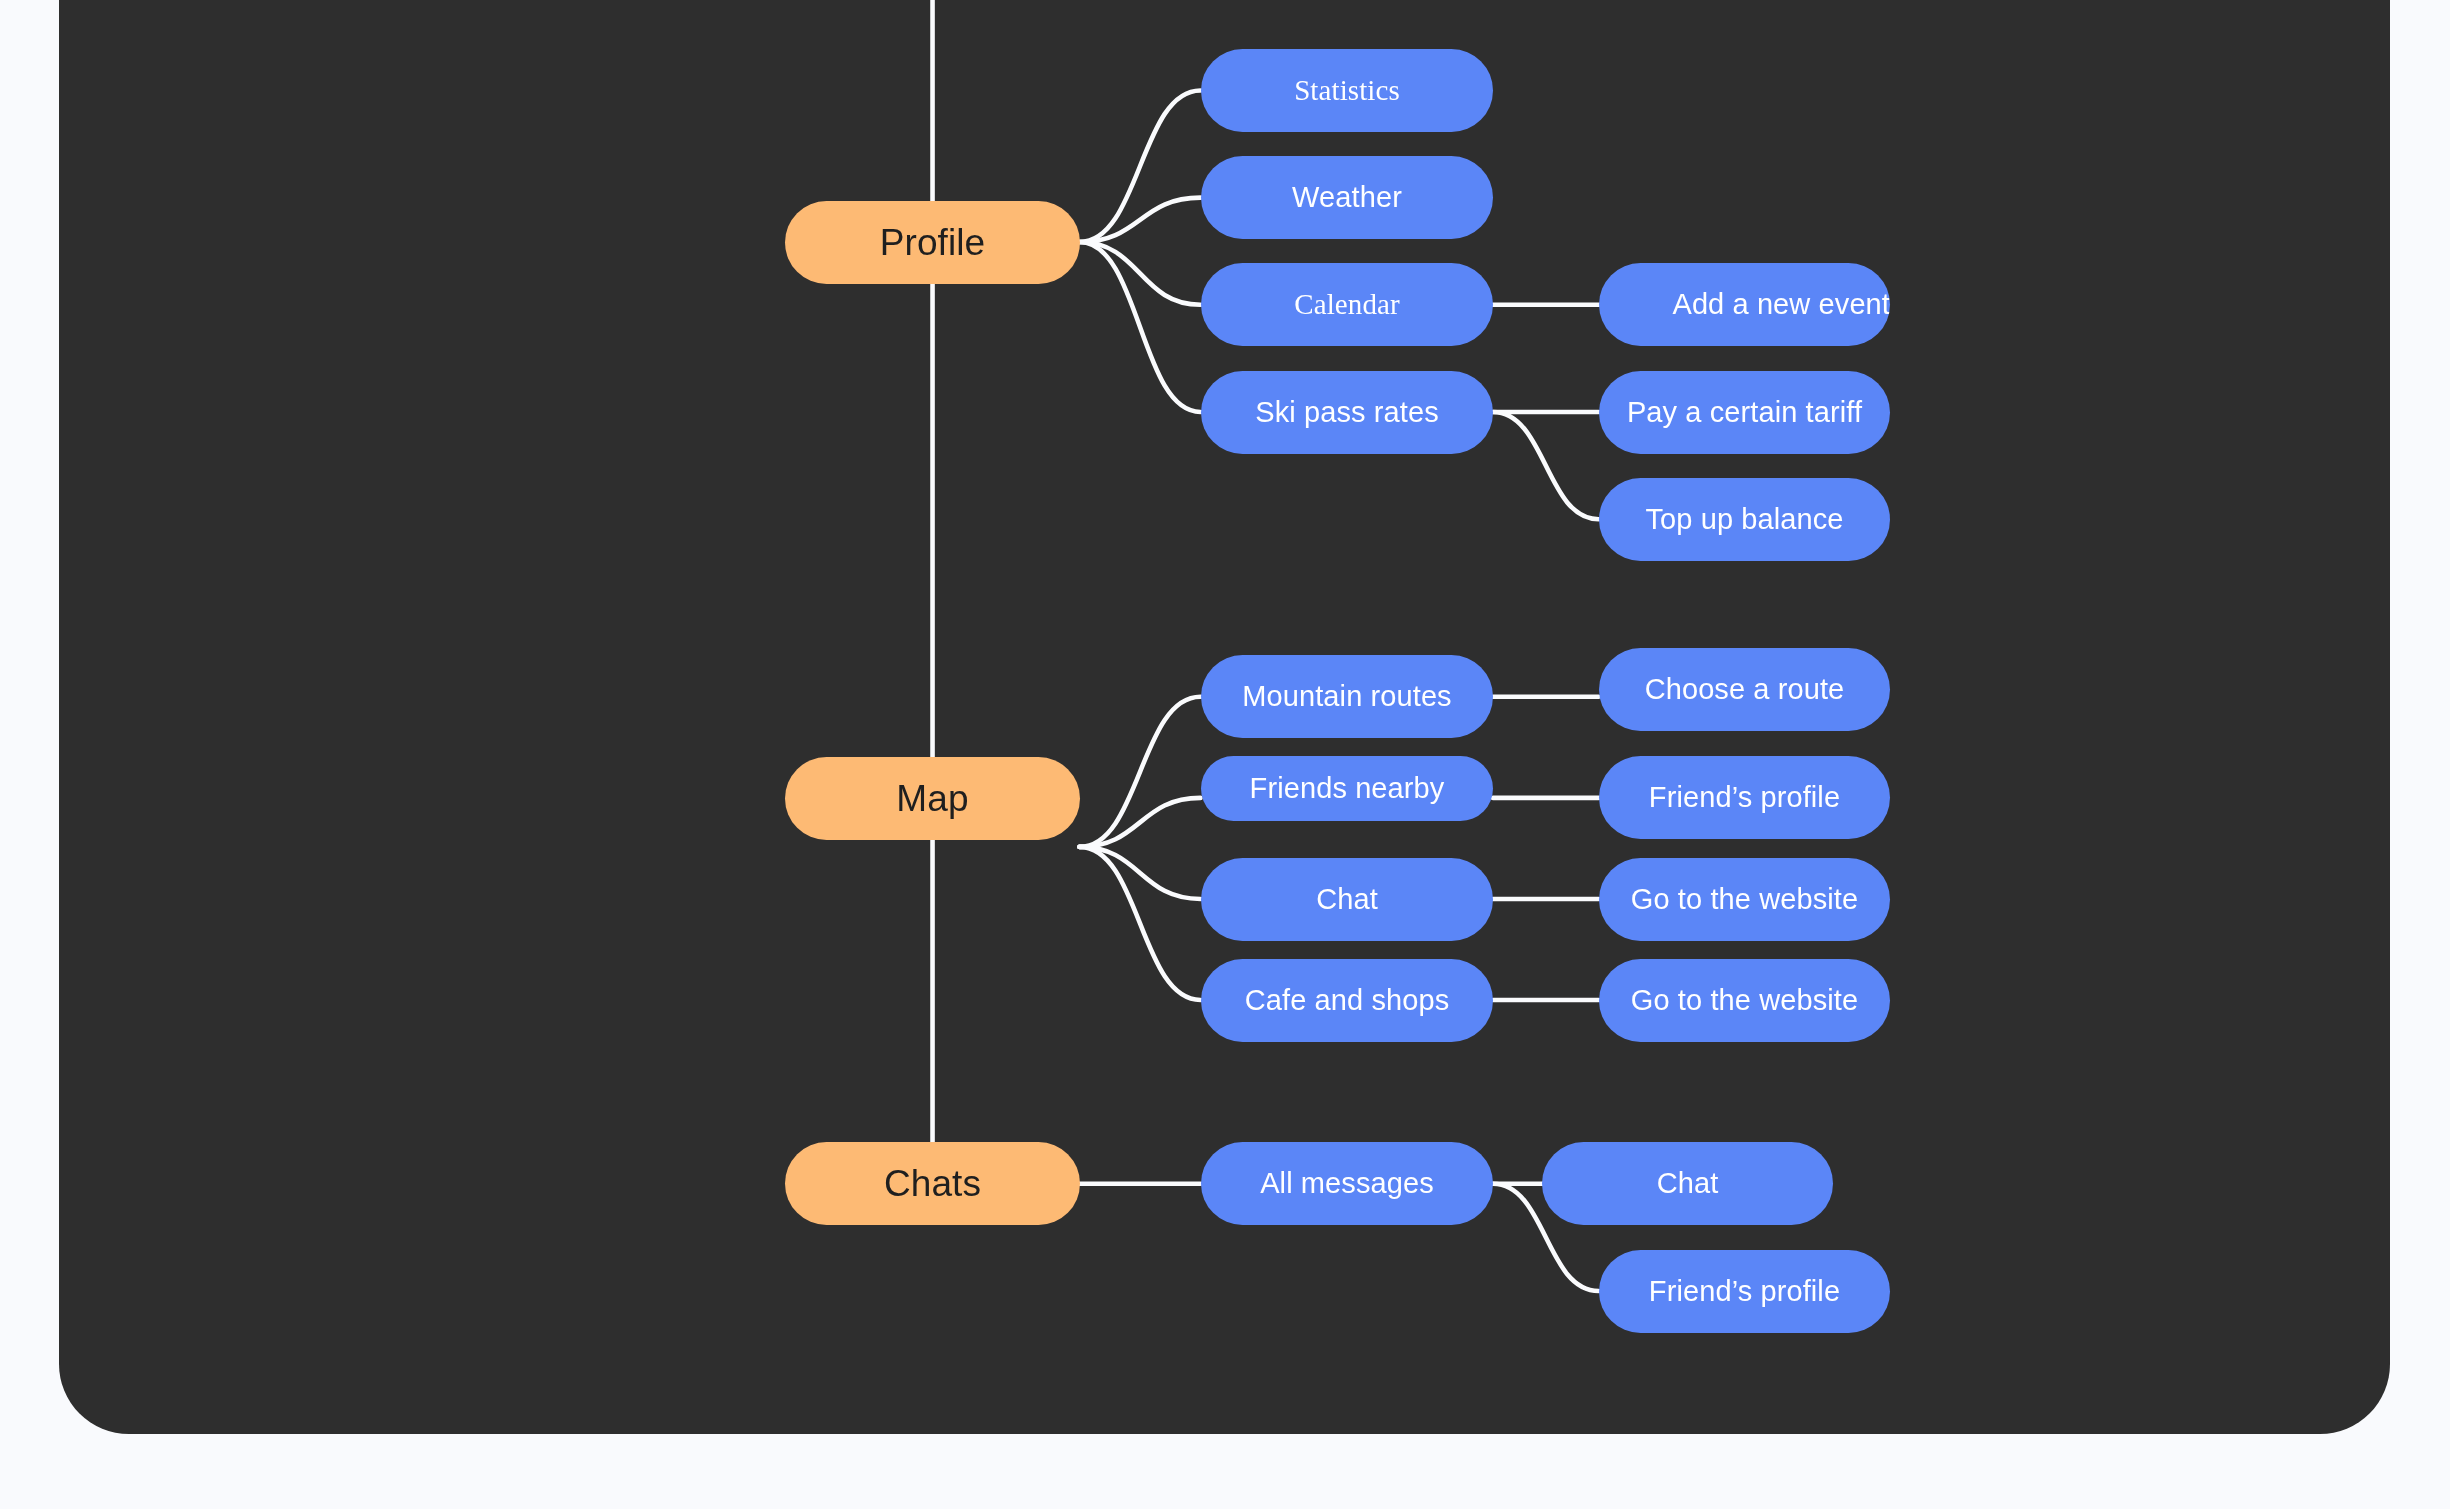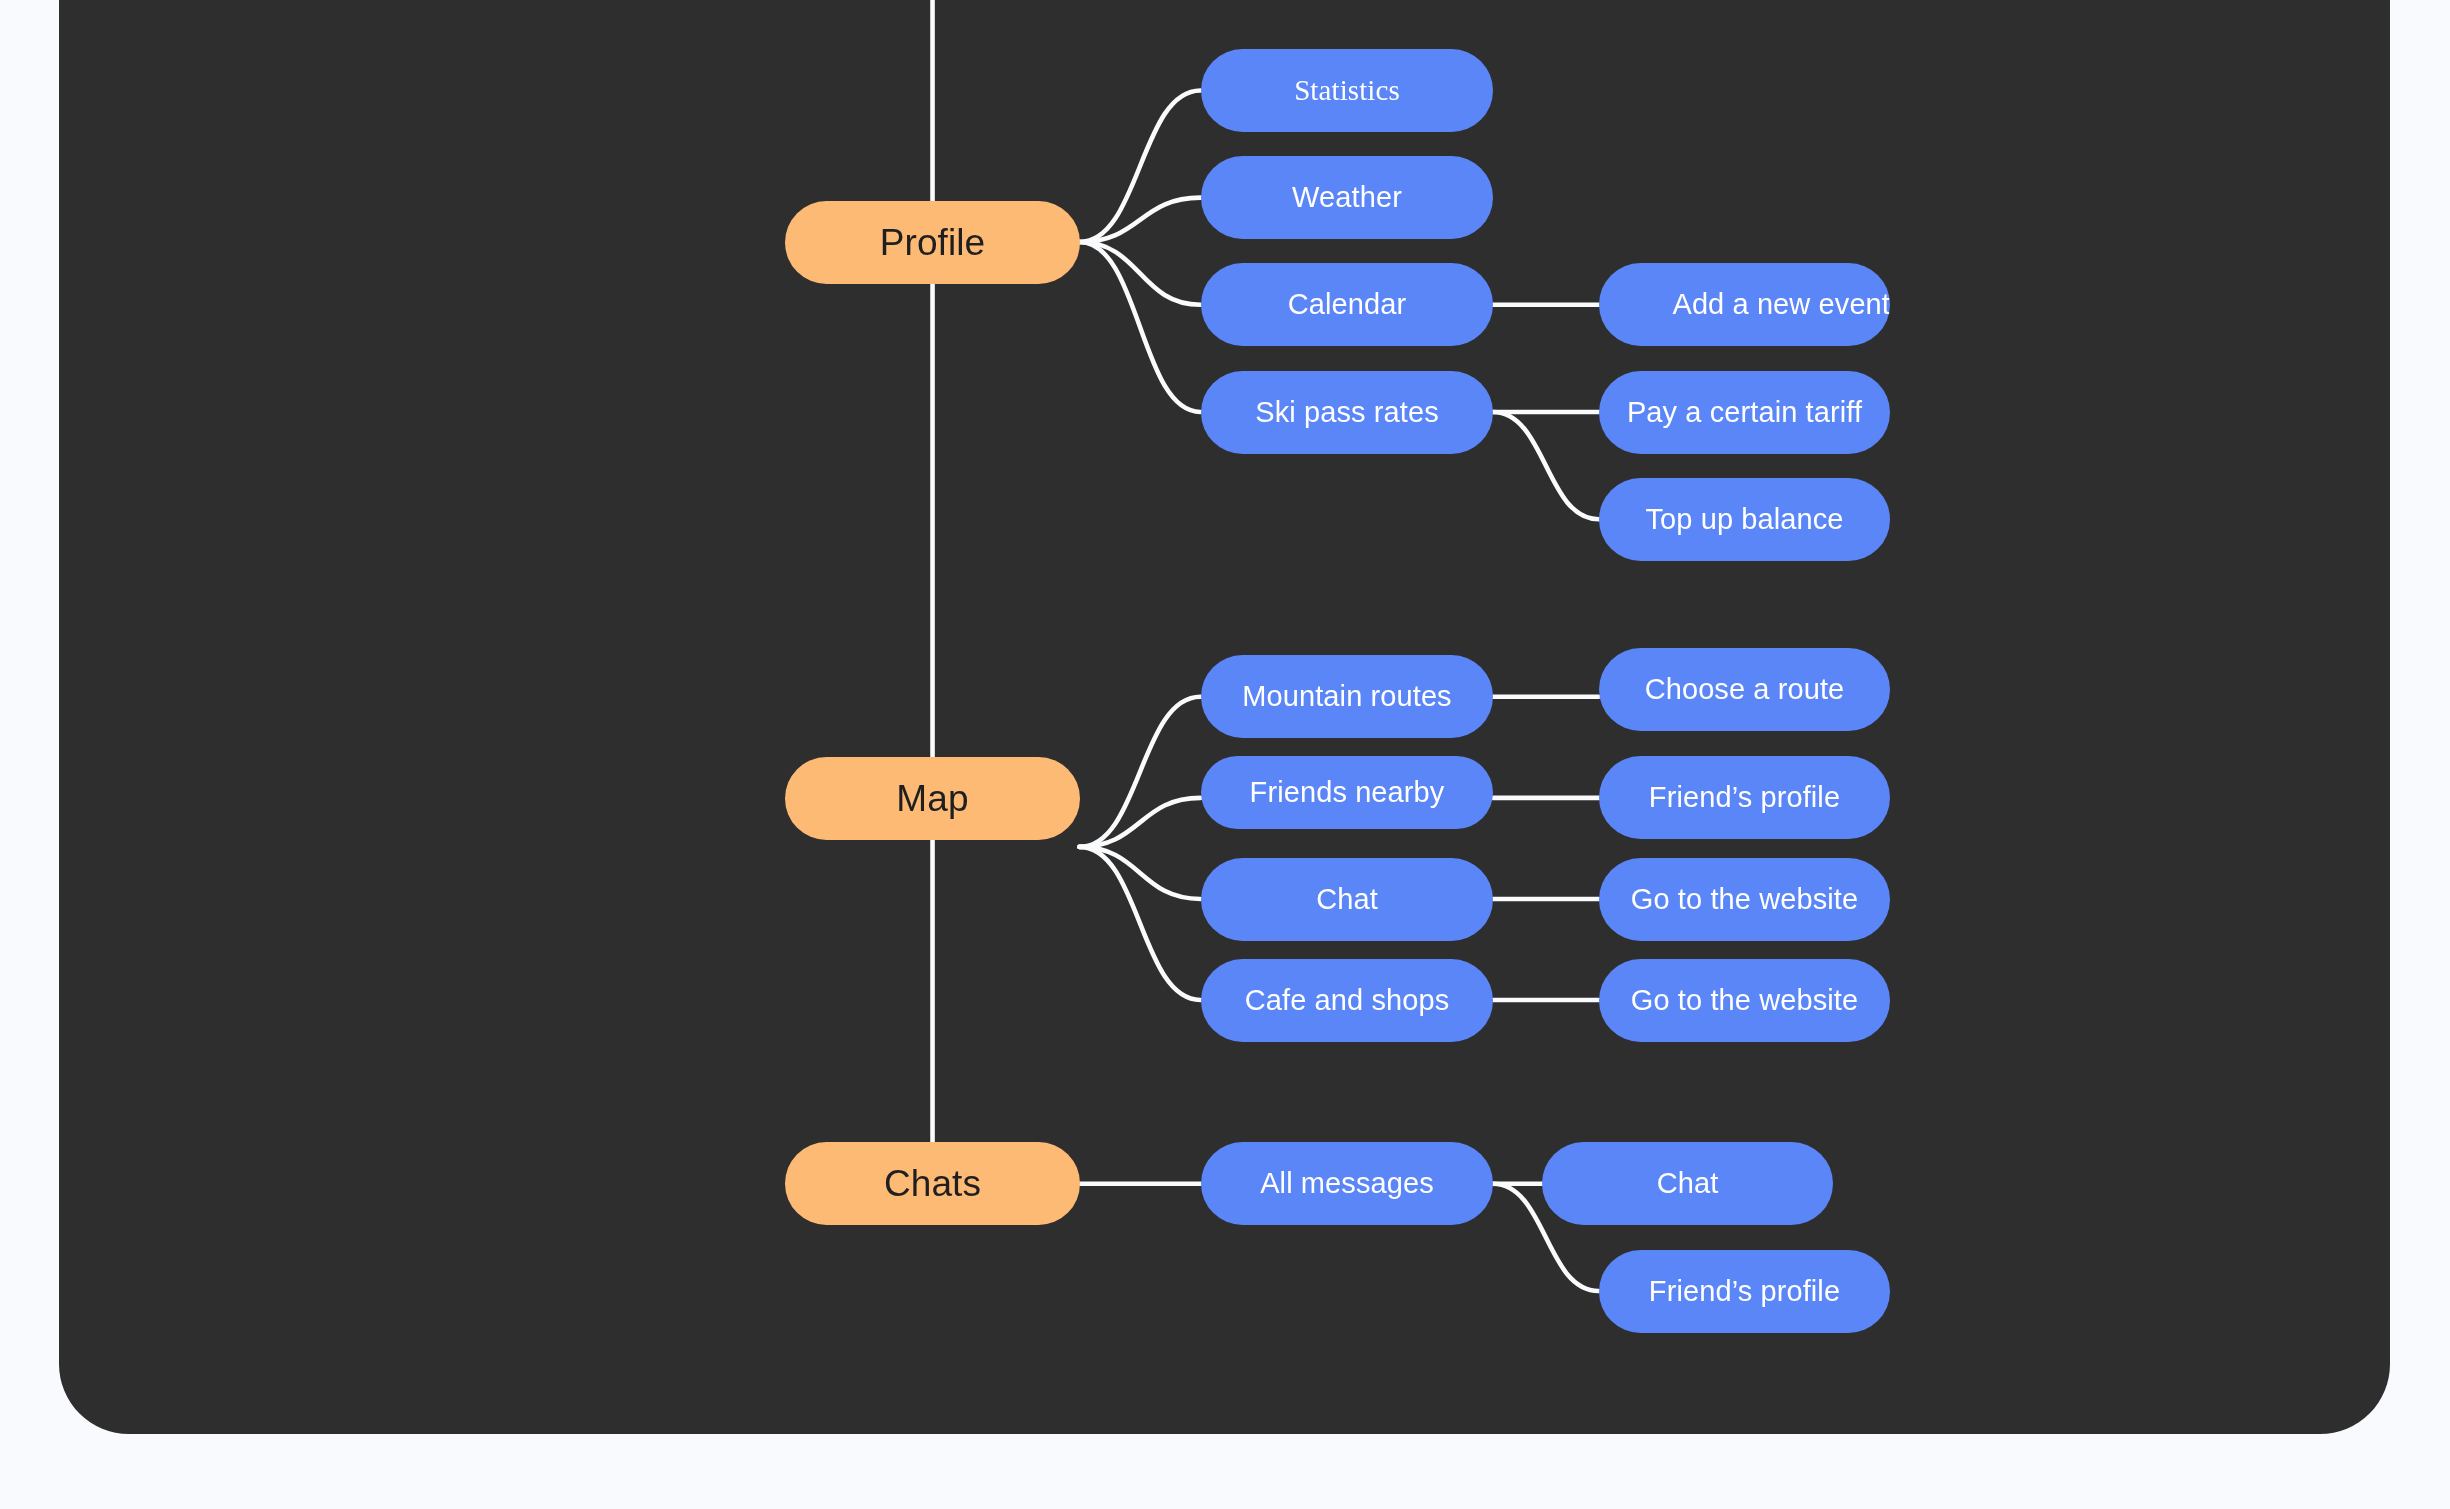--- a/index.html
+++ b/index.html
@@ -94,21 +94,21 @@
   <div id="nodes">
       <div class="node root" style="left: 785px; top: 201px; width: 295px; height: 83px;">
         <span>Profile</span>
       </div>
       <div class="node leaf" style="left: 1201px; top: 49px; width: 292px; height: 83px; font-family: Liberation Serif, serif;">
         <span>Statistics</span>
       </div>
       <div class="node leaf" style="left: 1201px; top: 156px; width: 292px; height: 83px;">
         <span>Weather</span>
       </div>
-      <div class="node leaf" style="left: 1201px; top: 263px; width: 292px; height: 83px;">
+      <div class="node leaf" style="left: 1201px; top: 263px; width: 292px; height: 83px; font-family: Liberation Serif, serif;">
         <span>Calendar</span>
       </div>
       <div class="node leaf" style="left: 1599px; top: 263px; width: 291px; height: 83px; justify-content: flex-end;">
         <span>Add a new event</span>
       </div>
       <div class="node leaf" style="left: 1201px; top: 371px; width: 292px; height: 83px;">
         <span>Ski pass rates</span>
       </div>
       <div class="node leaf" style="left: 1599px; top: 371px; width: 291px; height: 83px;">
         <span>Pay a certain tariff</span>
@@ -118,21 +118,21 @@
       </div>
       <div class="node root" style="left: 785px; top: 757px; width: 295px; height: 83px;">
         <span>Map</span>
       </div>
       <div class="node leaf" style="left: 1201px; top: 655px; width: 292px; height: 83px;">
         <span>Mountain routes</span>
       </div>
       <div class="node leaf" style="left: 1599px; top: 648px; width: 291px; height: 83px; text-align: center;">
         <span>Choose a route</span>
       </div>
-      <div class="node leaf" style="left: 1201px; top: 756px; width: 292px; height: 73px;">
+      <div class="node leaf" style="left: 1201px; top: 756px; width: 292px; height: 65px;">
         <span>Friends nearby</span>
       </div>
       <div class="node leaf" style="left: 1599px; top: 756px; width: 291px; height: 83px;">
         <span>Friend’s profile</span>
       </div>
       <div class="node leaf" style="left: 1201px; top: 858px; width: 292px; height: 83px;">
         <span>Chat</span>
       </div>
       <div class="node leaf" style="left: 1599px; top: 858px; width: 291px; height: 83px;">
         <span>Go to the website</span>

